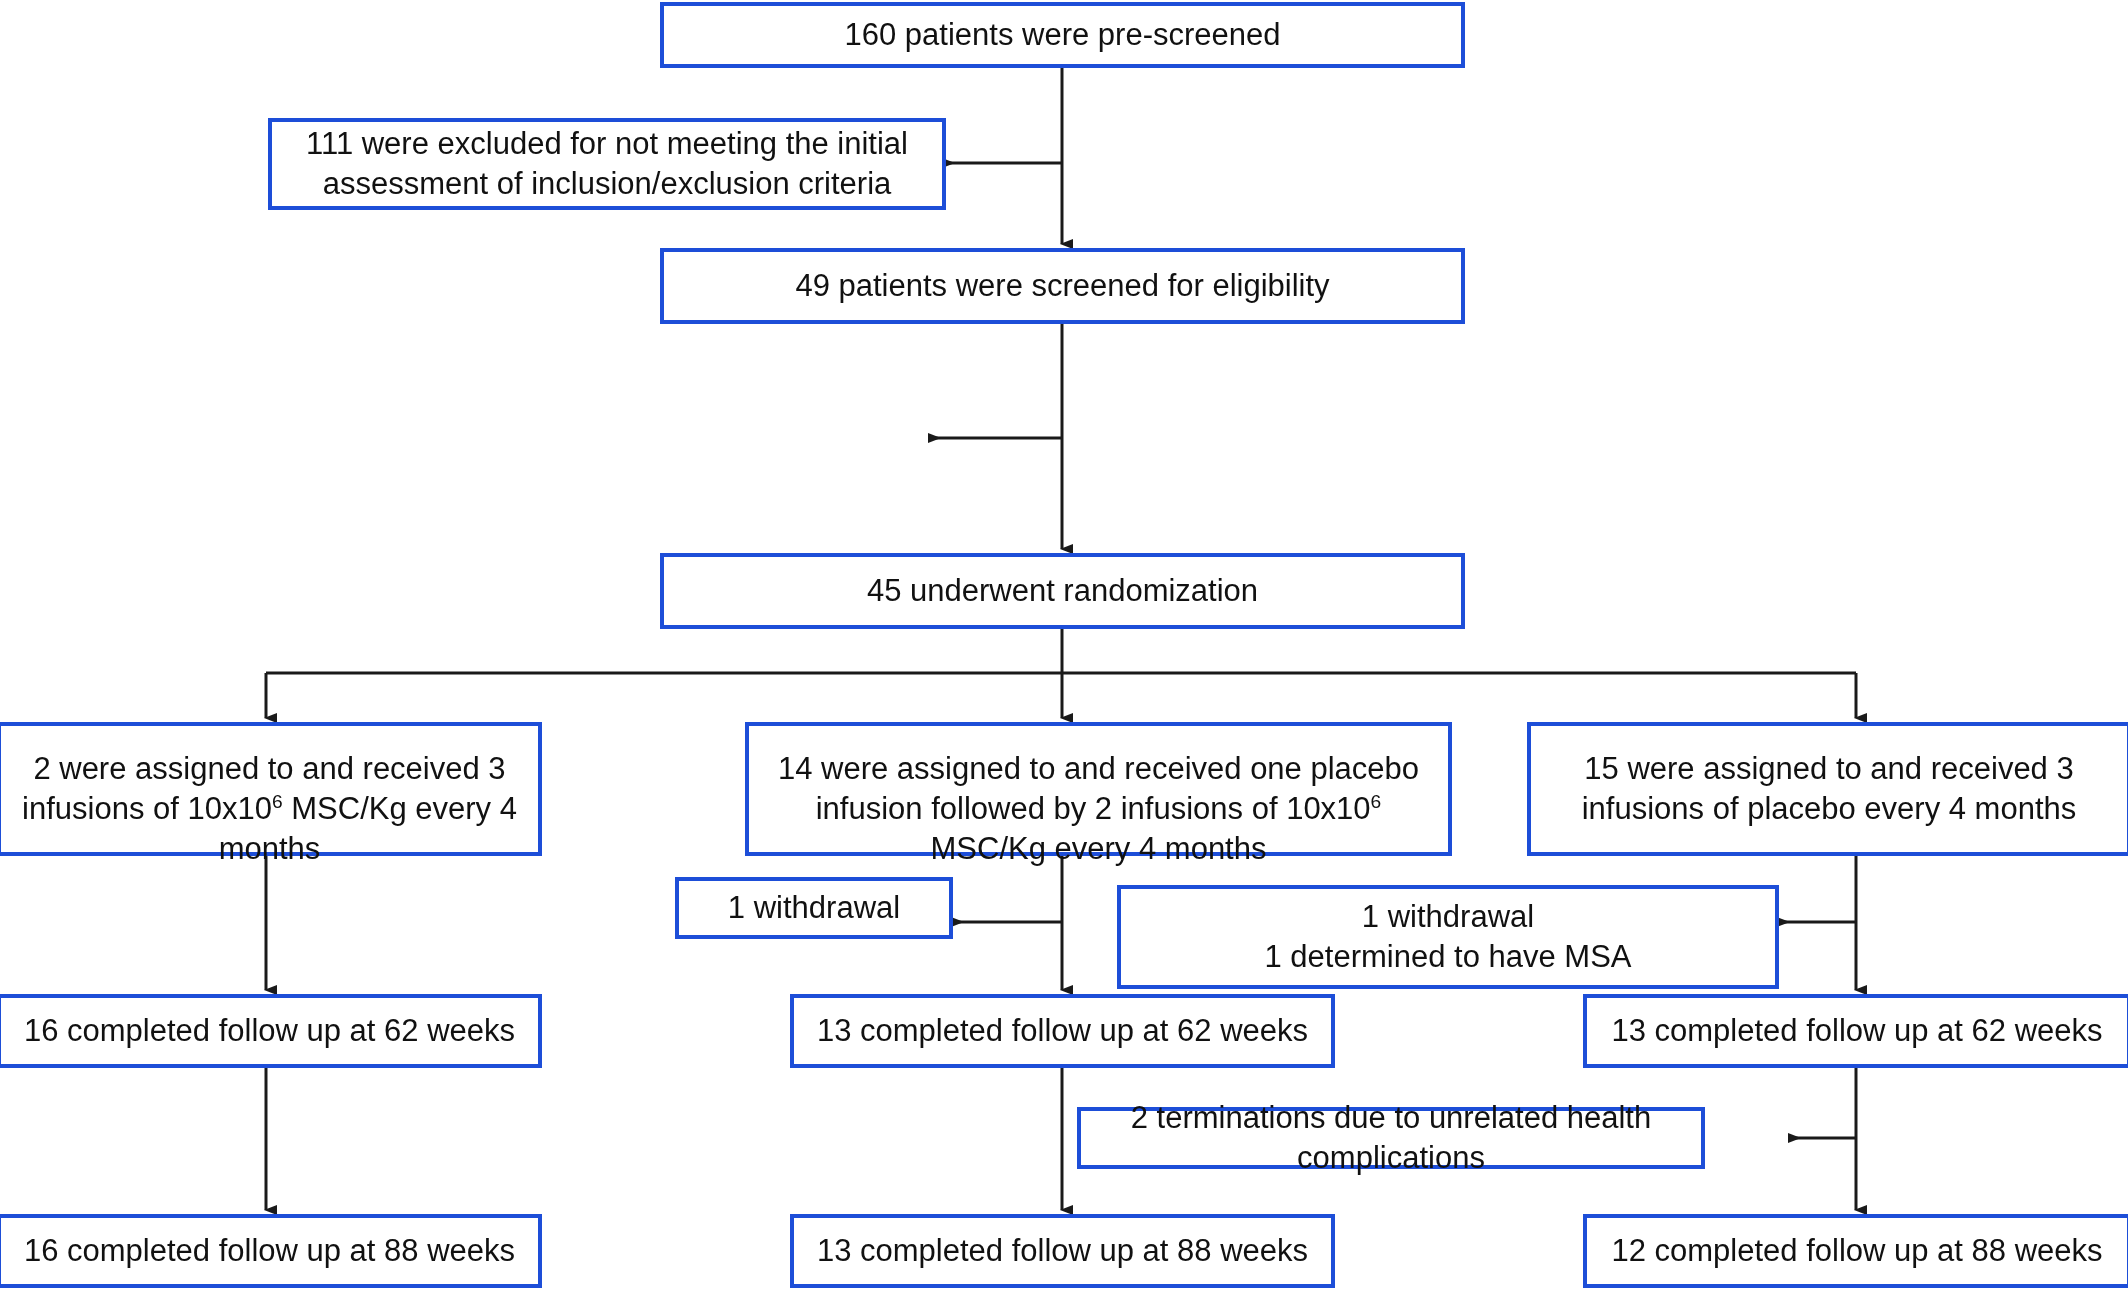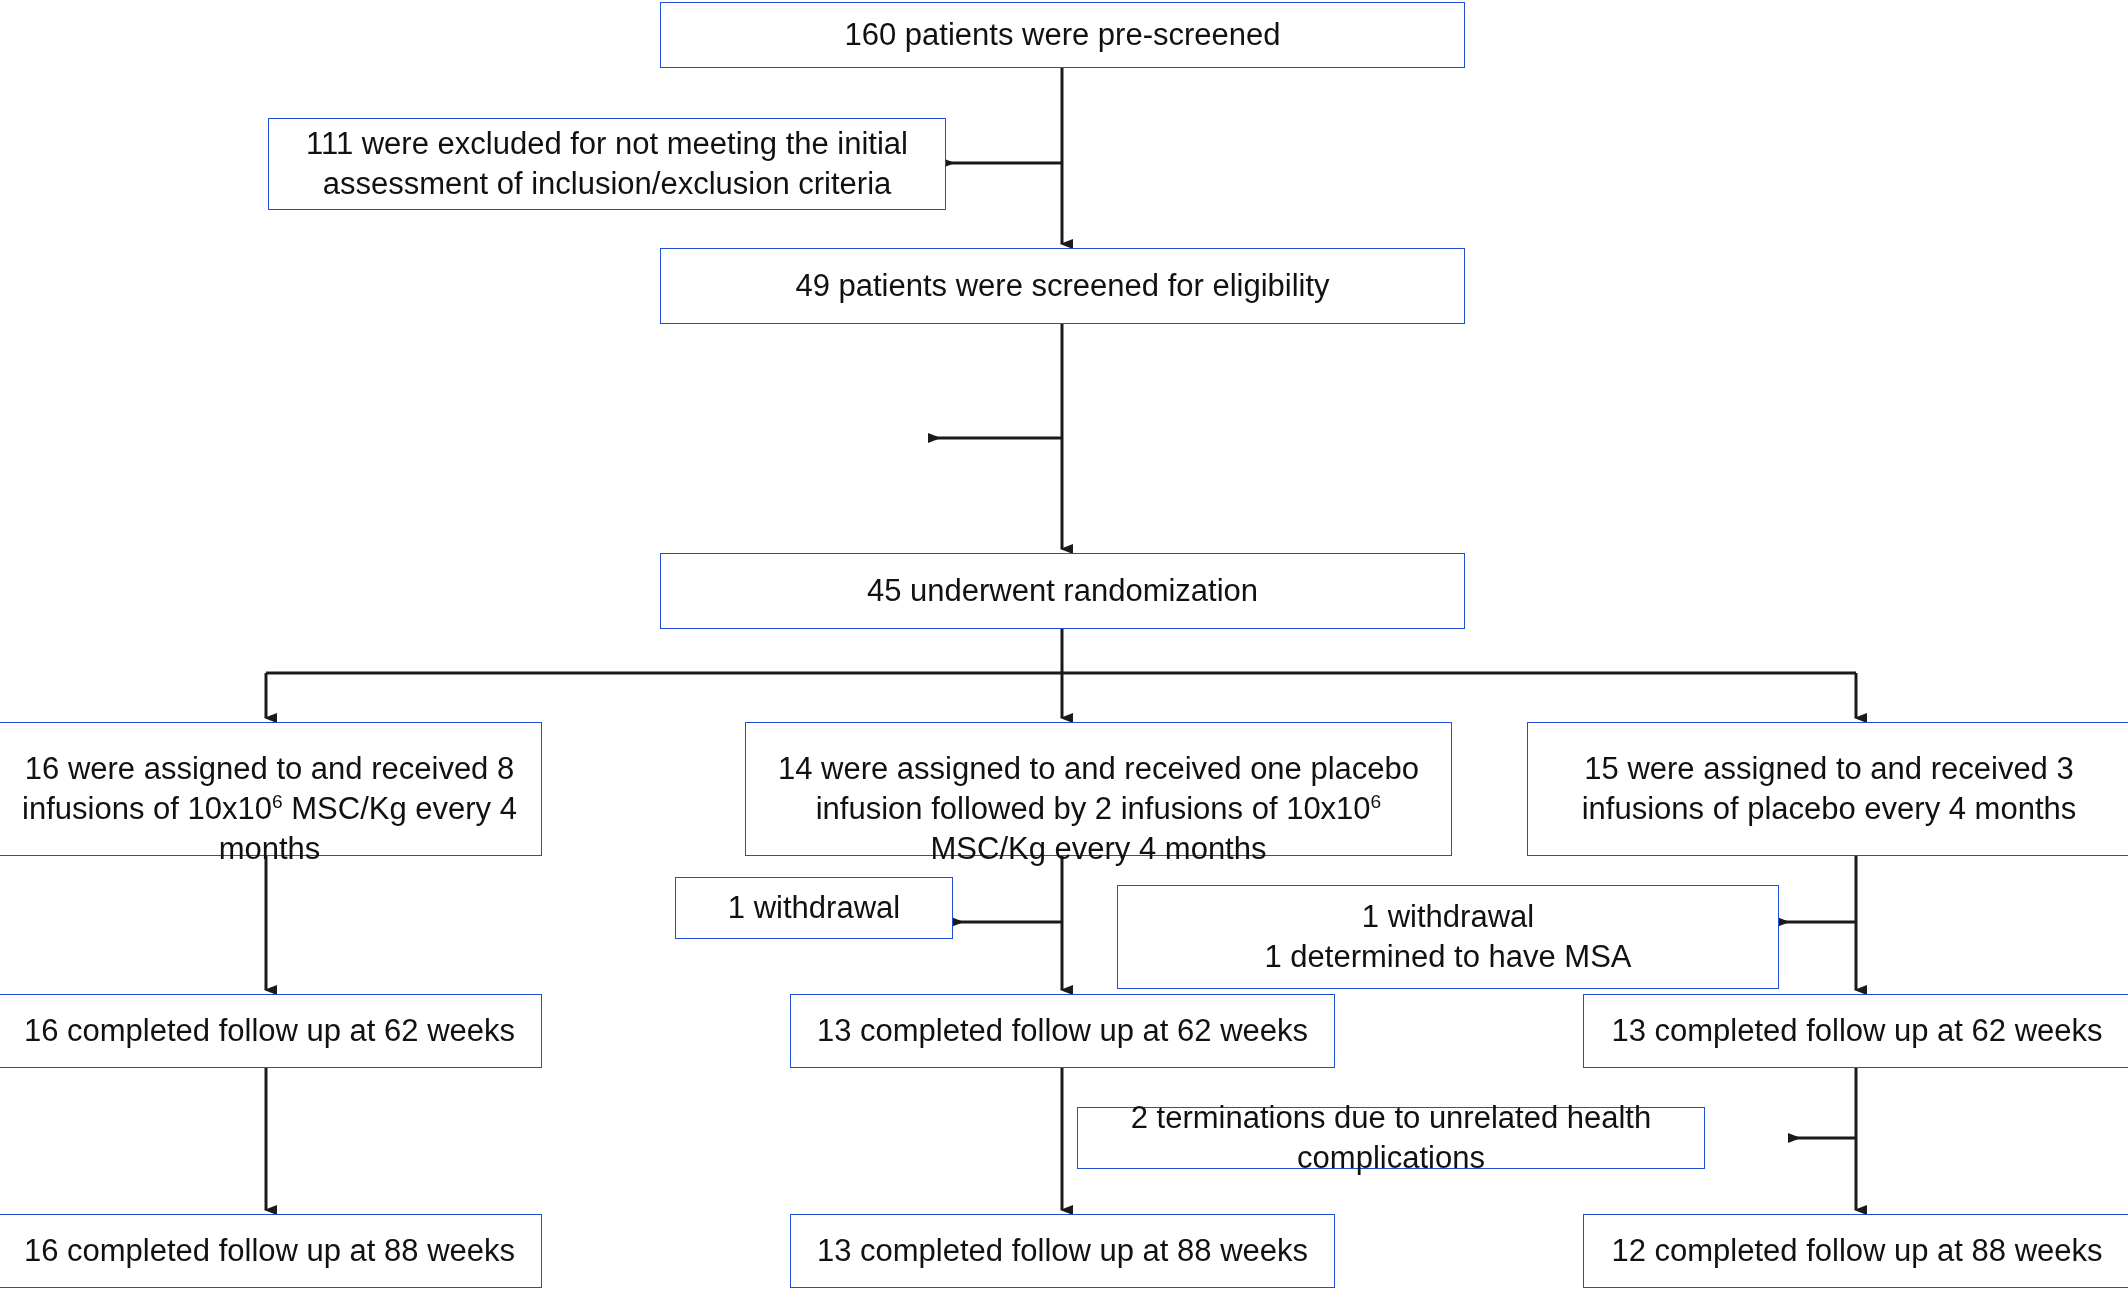--- a/index.html
+++ b/index.html
@@ -19,21 +19,21 @@
   svg.flow-svg {
     position: absolute;
     left: 0;
     top: 0;
     width: 2128px;
     height: 1289px;
   }
   .node-box {
     position: absolute;
     box-sizing: border-box;
-    border: 1px solid #1d4ed8;
+    border: 4px solid #1d4ed8;
     background: #ffffff;
     display: flex;
     align-items: center;
     justify-content: center;
     text-align: center;
     color: #111111;
     font-size: 31px;
     line-height: 1.30;
     padding: 4px 10px;
   }
@@ -131,21 +131,21 @@
     <span class="txt">49 patients were screened for eligibility</span>
   </div>
 
 
   <div class="node-box" style="left:660px; top:553px; width:805px; height:76px;">
     <span class="txt">45 underwent randomization</span>
   </div>
 
   <div class="node-box" style="left:-3px; top:722px; width:545px; height:134px;">
     <span class="txt">
-      <span>16 were assigned to and received 8 infusions of 10x10</span><sup>6</sup><span> MSC/Kg every 4 months</span>
+      <span>2 were assigned to and received 3 infusions of 10x10</span><sup>6</sup><span> MSC/Kg every 4 months</span>
     </span>
   </div>
 
   <div class="node-box" style="left:745px; top:722px; width:707px; height:134px;">
     <span class="txt">
       <span>14 were assigned to and received one placebo infusion followed by 2 infusions of 10x10</span><sup>6</sup><span> MSC/Kg every 4 months</span>
     </span>
   </div>
 
   <div class="node-box" style="left:1527px; top:722px; width:604px; height:134px;">

